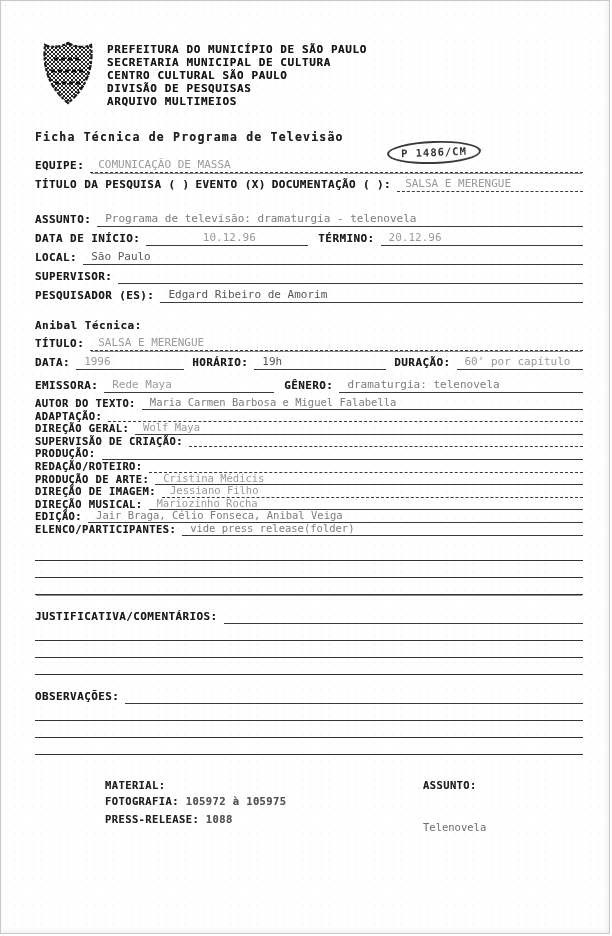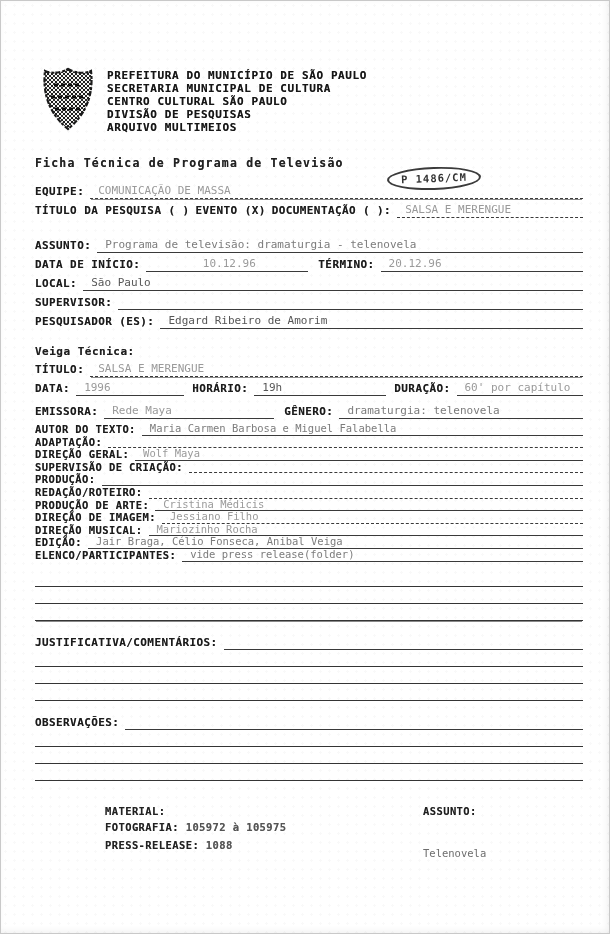--- a/index.html
+++ b/index.html
@@ -14,21 +14,21 @@
     position:relative;
     width:610px;height:934px;
     border:1px solid #c9c9c9;
     background:
       radial-gradient(rgba(0,0,0,0.025) 1px, transparent 1.2px);
     background-size:9px 9px;
     box-sizing:border-box;
     box-shadow: inset -2px -2px 6px rgba(0,0,0,0.06);
   }
   .content{
-    position:absolute; left:34px; top:66px; right:26px;
+    position:absolute; left:34px; top:40px; right:26px;
   }
   
   .hdr{display:flex; gap:12px; align-items:flex-start;}
   .crest{width:54px; height:64px; flex:0 0 auto; margin-left:6px;}
   .orglines{padding-top:2px;}
   .orgline{
     font-size:11px; font-weight:700; line-height:13px;
     letter-spacing:0.6px; color:#161616;
     text-shadow:0 0 0.5px rgba(0,0,0,0.55);
     white-space:nowrap;
@@ -157,21 +157,21 @@
         <span class="val fill"></span>
       </div>
       <div class="gap-xs"></div>
 
       <div class="row">
         <span class="lbl">PESQUISADOR (ES):</span>
         <span class="val fill v-dark">Edgard Ribeiro de Amorim</span>
       </div>
 
       <div class="gap-m"></div>
-      <div class="sechdr">Veiga Técnica:</div>
+      <div class="sechdr">Anibal Técnica:</div>
 
       <div class="row">
         <span class="lbl">TÍTULO:</span>
         <span class="val fill dashedline doubleline v-light">SALSA E MERENGUE</span>
       </div>
       <div class="gap-xs"></div>
 
       <div class="row">
         <span class="lbl">DATA:</span>
         <span class="val w-data v-light">1996</span>

